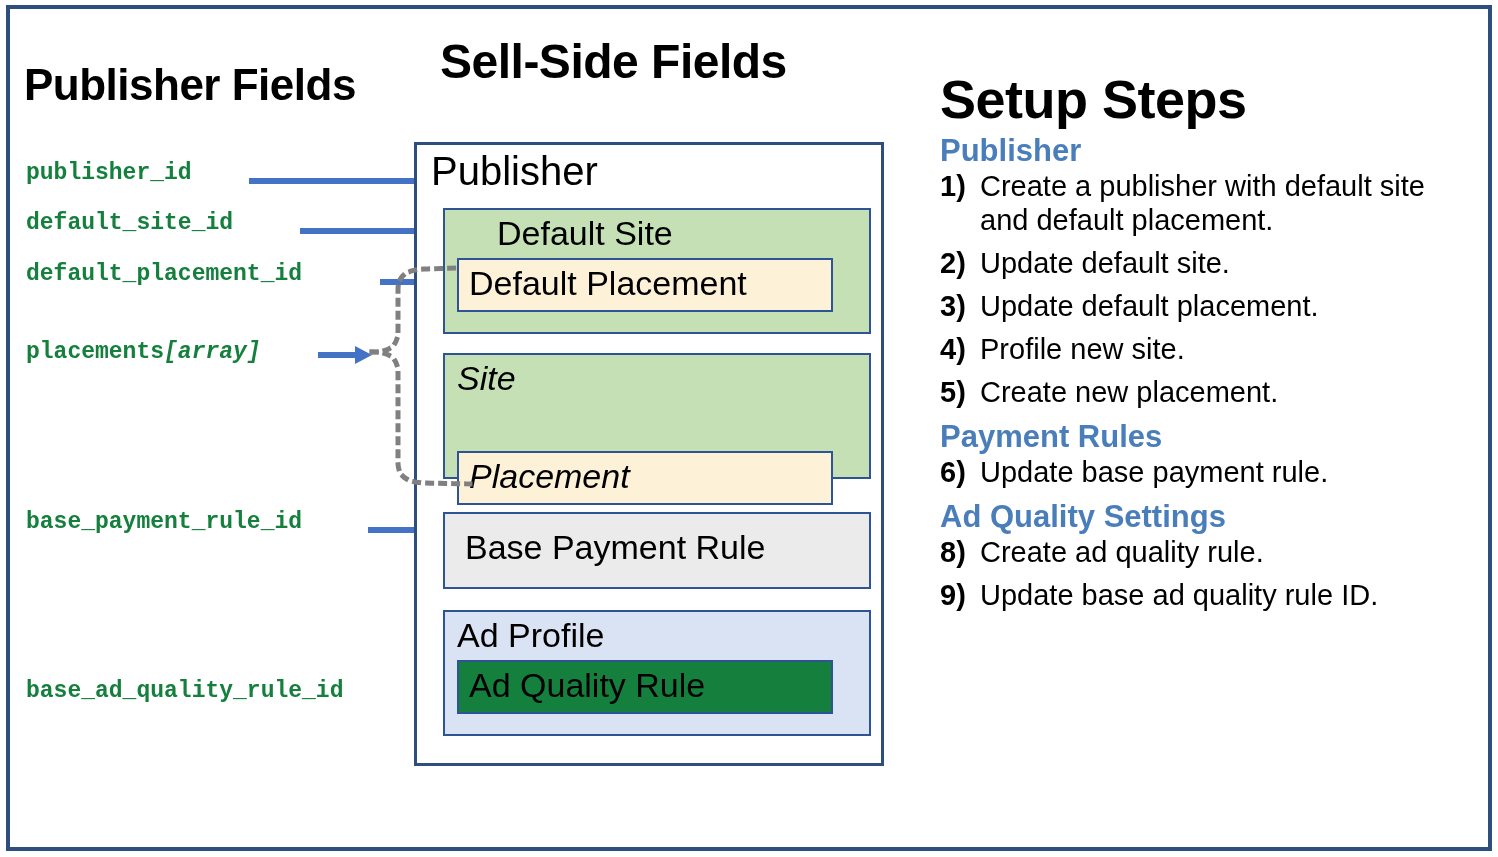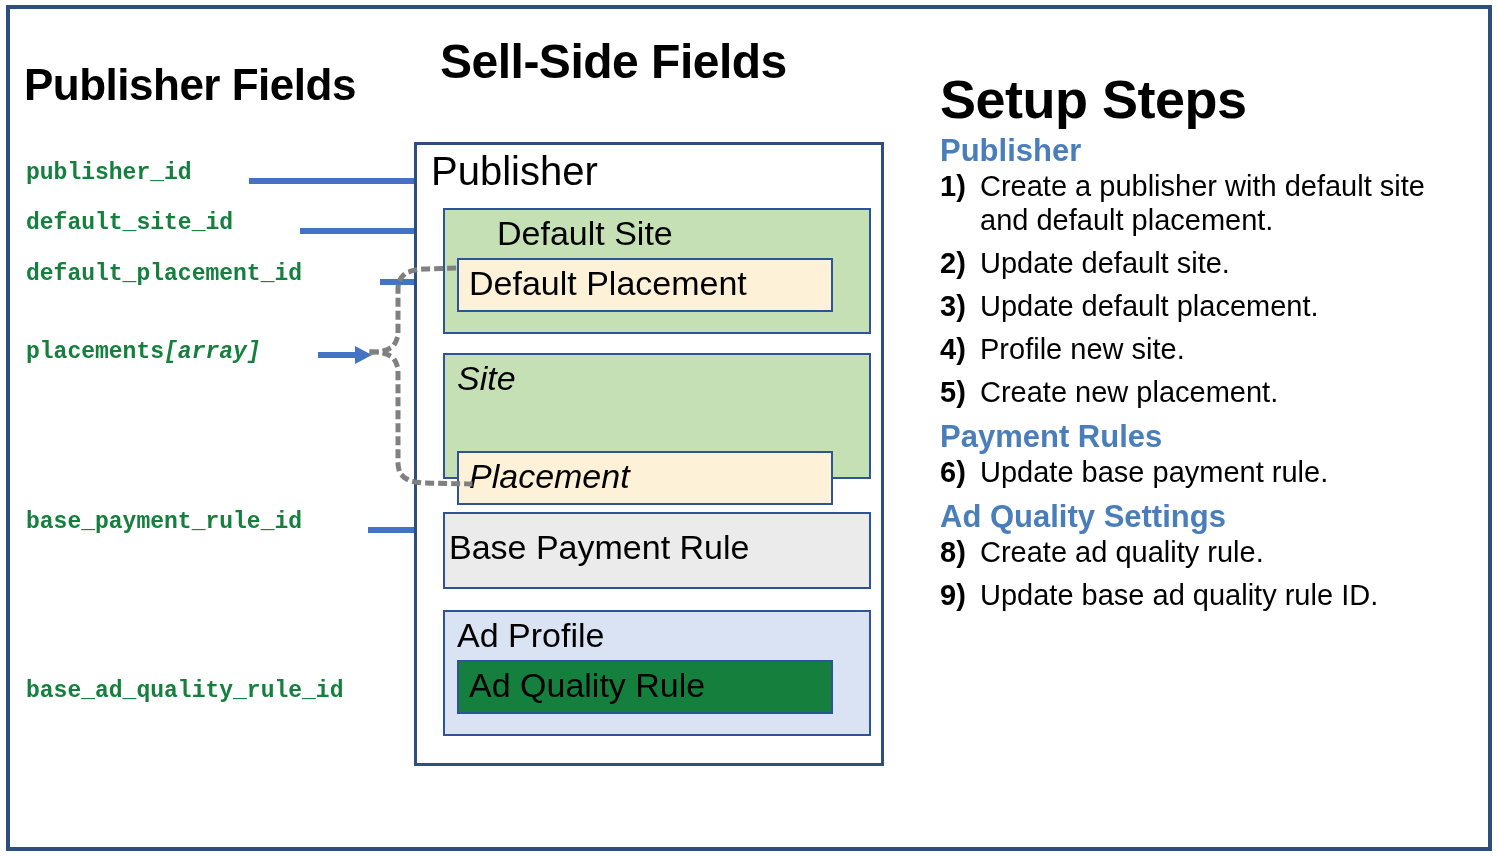--- a/index.html
+++ b/index.html
@@ -138,21 +138,21 @@
   #default-placement-label { left: 10px; top: 4px; }
 
   
   #site-box     { left: 26px; top: 208px; width: 428px; height: 126px; font-style: italic; }
   #site-label   { left: 12px; top: 4px; }
   #placement-box   { left: 12px; top: 48px; width: 376px; height: 54px; margin-top: 48px; }
   #placement-label { left: 10px; top: 4px; }
 
   
   #base-payment-box   { left: 26px; top: 367px; width: 428px; height: 77px; }
-  #base-payment-label { left: 4px; top: 14px; text-align: right; }
+  #base-payment-label { left: 20px; top: 14px; text-align: right; }
 
   
   #ad-profile-box   { left: 26px; top: 465px; width: 428px; height: 126px; }
   #ad-profile-label { left: 12px; top: 4px; }
   #ad-quality-box   { left: 12px; top: 48px; width: 376px; height: 54px; }
   #ad-quality-label { left: 10px; top: 4px; }
 
   
   #dotted-overlay {
     position: absolute;

